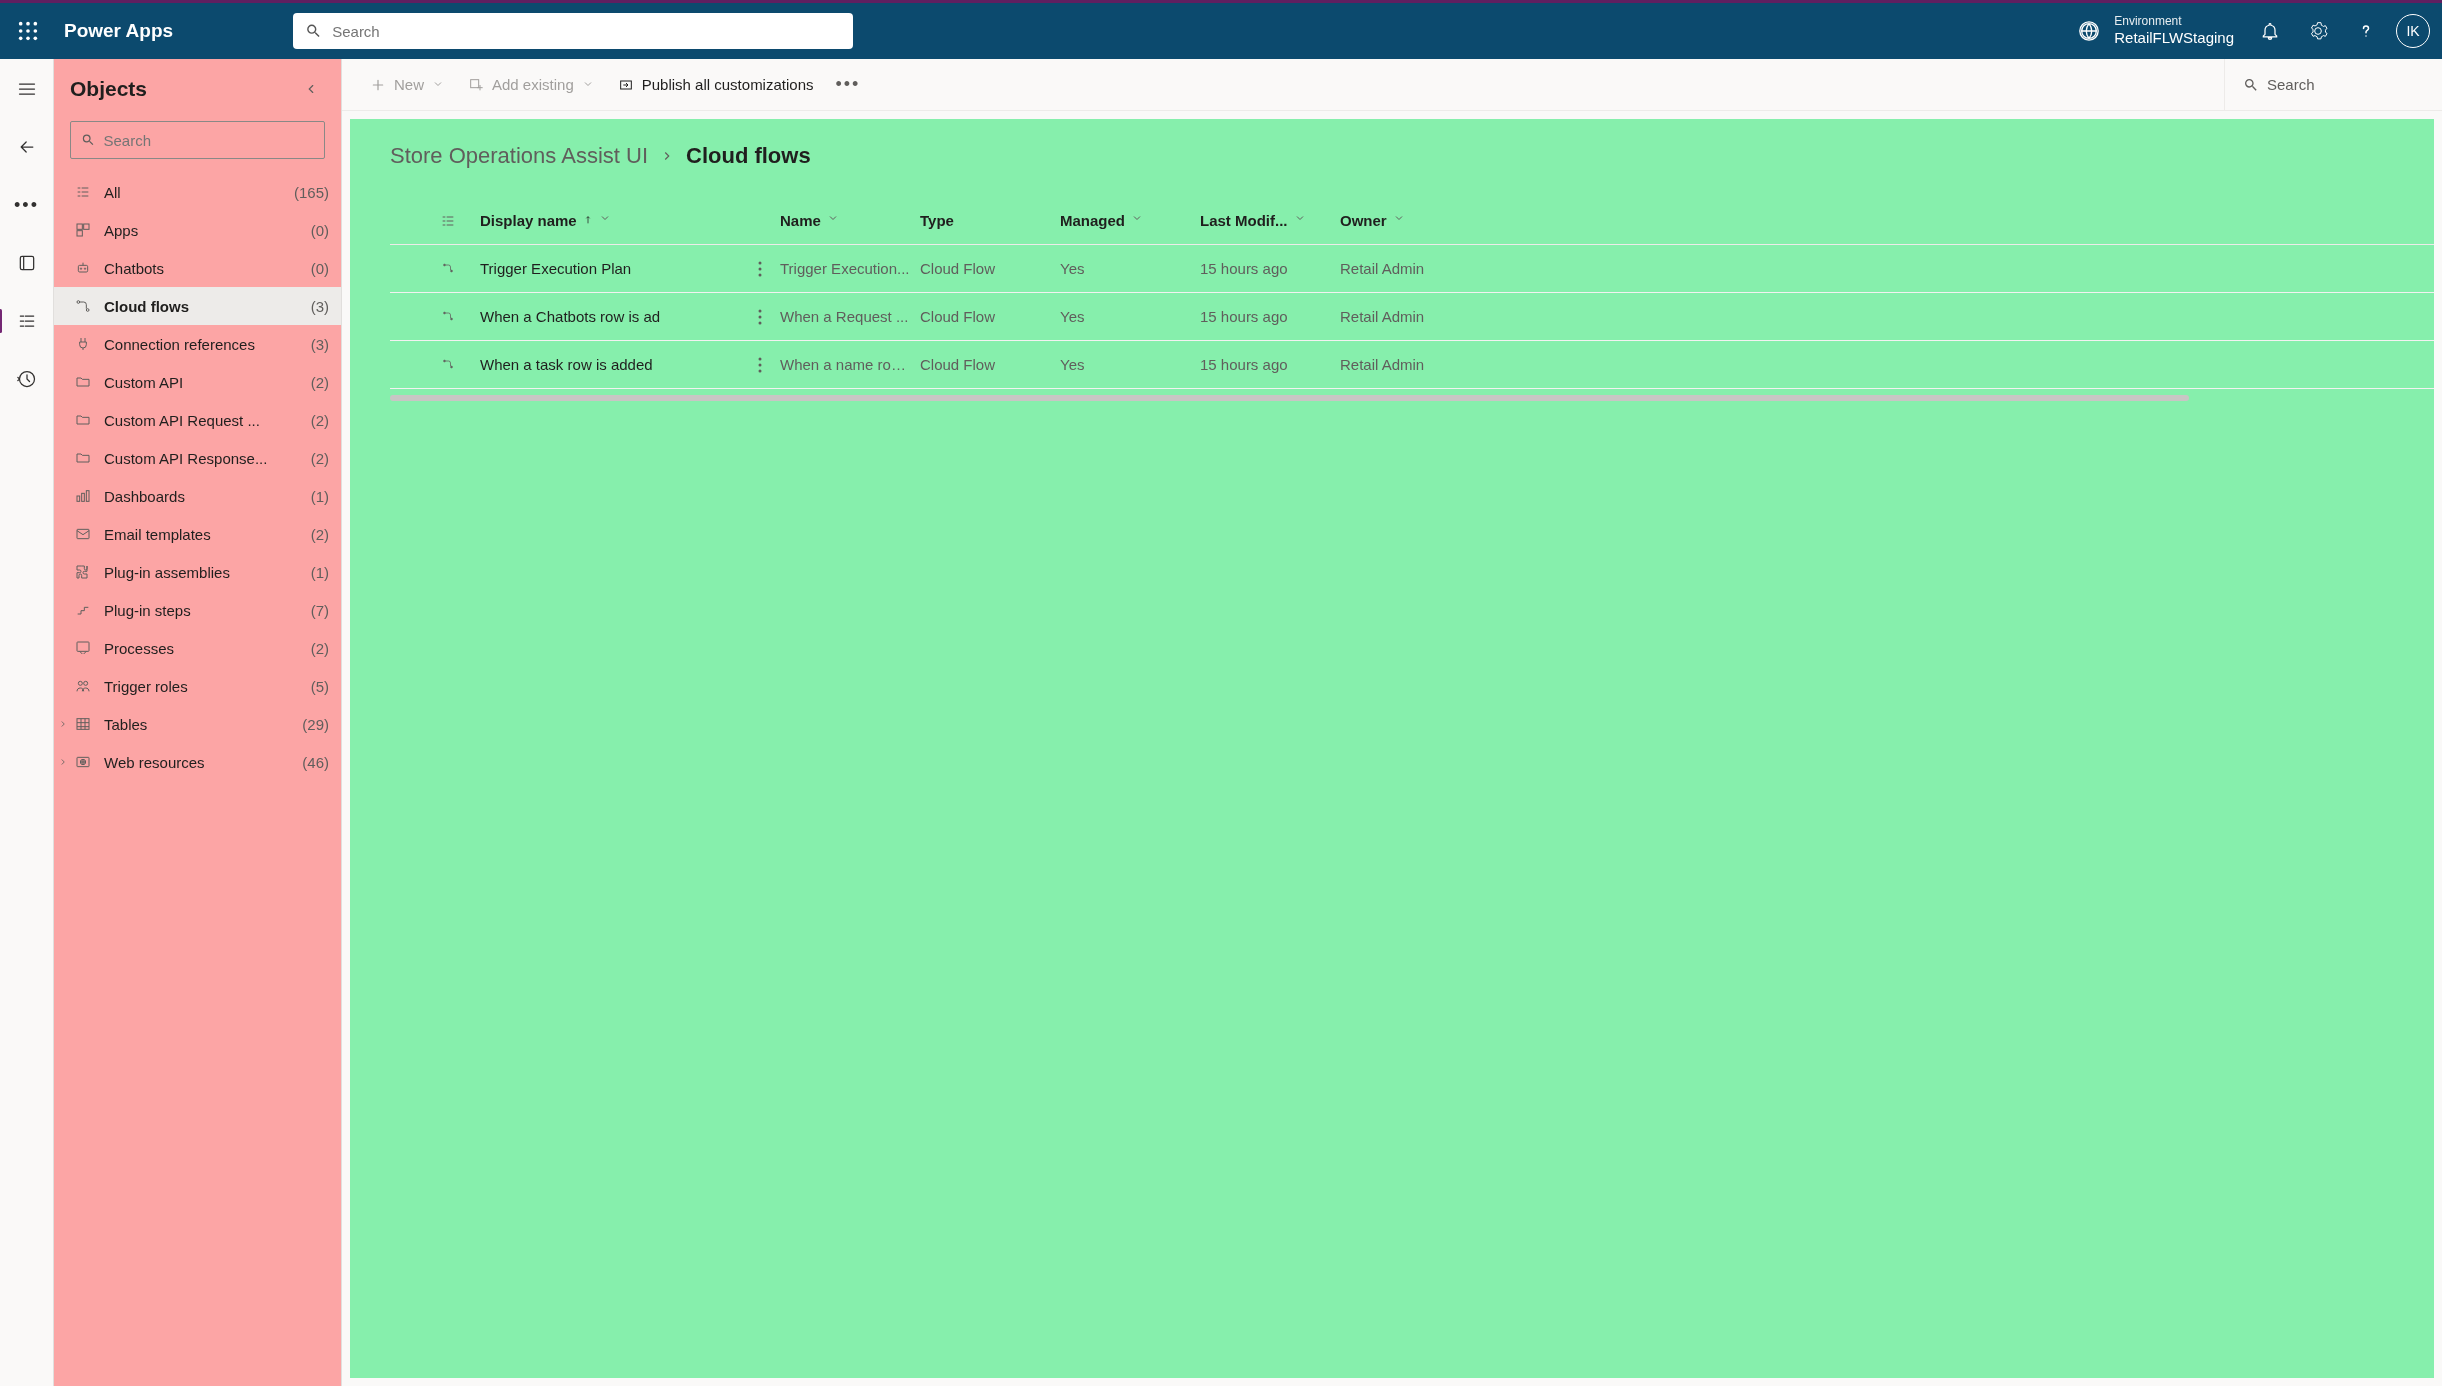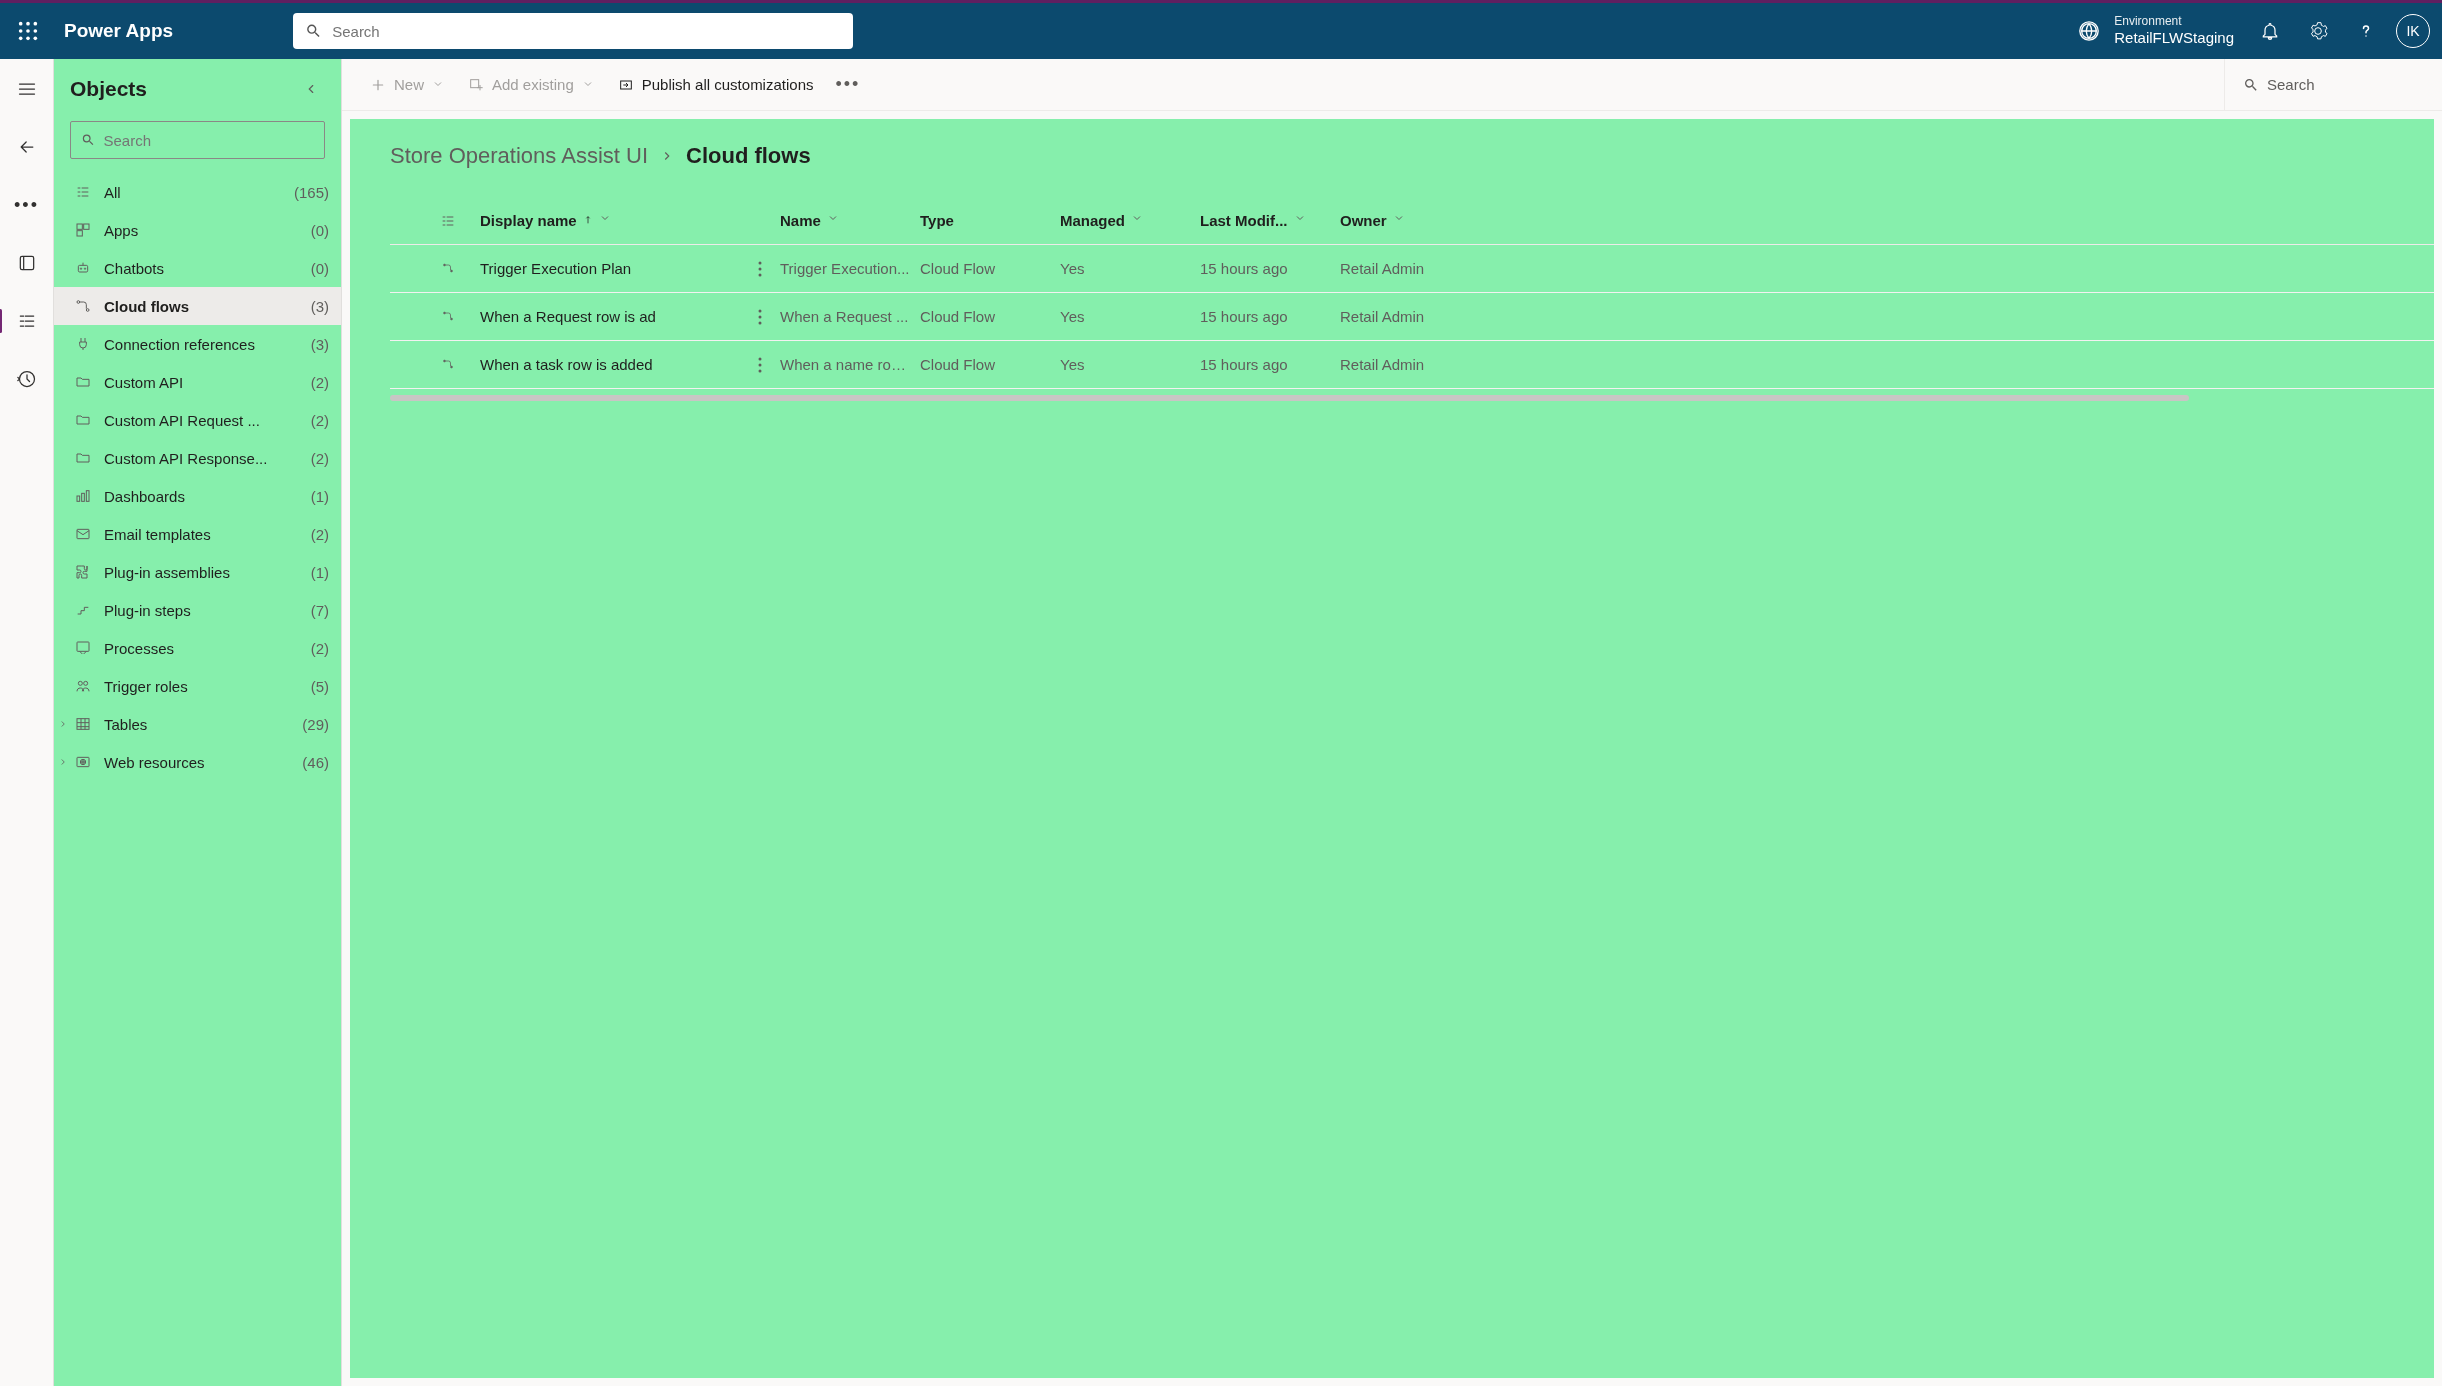--- a/index.html
+++ b/index.html
@@ -47,21 +47,21 @@
 .body { flex: 1; display: flex; min-height: 0; }
 
 
 .rail { width: 54px; background: #faf9f8; border-right: 1px solid #e1dfdd; display: flex; flex-direction: column; align-items: center; padding-top: 14px; gap: 26px; }
 .rail-item { width: 40px; height: 32px; display: flex; align-items: center; justify-content: center; cursor: pointer; position: relative; }
 .rail-item svg { width: 20px; height: 20px; stroke: #323130; fill: none; stroke-width: 1.5; }
 .rail-item.selected::before { content:''; position: absolute; left: -8px; top: 4px; bottom: 4px; width: 3px; background: #742774; border-radius: 2px; }
 .rail-item .dots { font-size: 18px; color: #323130; letter-spacing: 2px; line-height: 1; }
 
 
-.sidebar { width: 288px; background: #86efac; border-right: 1px solid #e1dfdd; display: flex; flex-direction: column; }
+.sidebar { width: 288px; background: #fca5a5; border-right: 1px solid #e1dfdd; display: flex; flex-direction: column; }
 .sidebar-header { display: flex; align-items: center; padding: 16px 16px 8px 16px; }
 .sidebar-title { font-size: 21px; font-weight: 600; color: #201f1e; flex: 1; }
 .collapse-btn { width: 28px; height: 28px; display: flex; align-items: center; justify-content: center; cursor: pointer; }
 .collapse-btn svg { width: 14px; height: 14px; stroke: #605e5c; }
 .sidebar-search { margin: 10px 16px; }
 .sidebar-search-box {
   border: 1px solid #8a8886; border-radius: 2px; height: 38px; display: flex; align-items: center; padding: 0 10px;
 }
 .sidebar-search-box svg { width: 16px; height: 16px; fill: #605e5c; margin-right: 8px; }
 .sidebar-search-box input { border: none; outline: none; font-size: 15px; color: #605e5c; width: 100%; background: transparent; }
@@ -504,21 +504,21 @@
                 <div class="sub">15 hours ago</div>
                 <div class="sub">Retail Admin</div>
               </div>
               <div class="grid-row">
                 <div></div>
                 <div class="flow-icon"><svg viewBox="0 0 24 24">
                     <circle cx="5" cy="6" r="2"></circle>
                     <circle cx="19" cy="18" r="2"></circle>
                     <path d="M7 6h6a4 4 0 014 4v6" fill="none" stroke-width="1.5"></path>
                   </svg></div>
-                <div class="display-name">When a Request row is ad</div>
+                <div class="display-name">When a Chatbots row is ad</div>
                 <div class="row-more">
                   <svg viewBox="0 0 4 16">
                     <circle cx="2" cy="2" r="1.5"></circle>
                     <circle cx="2" cy="8" r="1.5"></circle>
                     <circle cx="2" cy="14" r="1.5"></circle>
                   </svg>
                 </div>
                 <div class="sub">When a Request ...</div>
                 <div class="sub">Cloud Flow</div>
                 <div class="sub">Yes</div>

